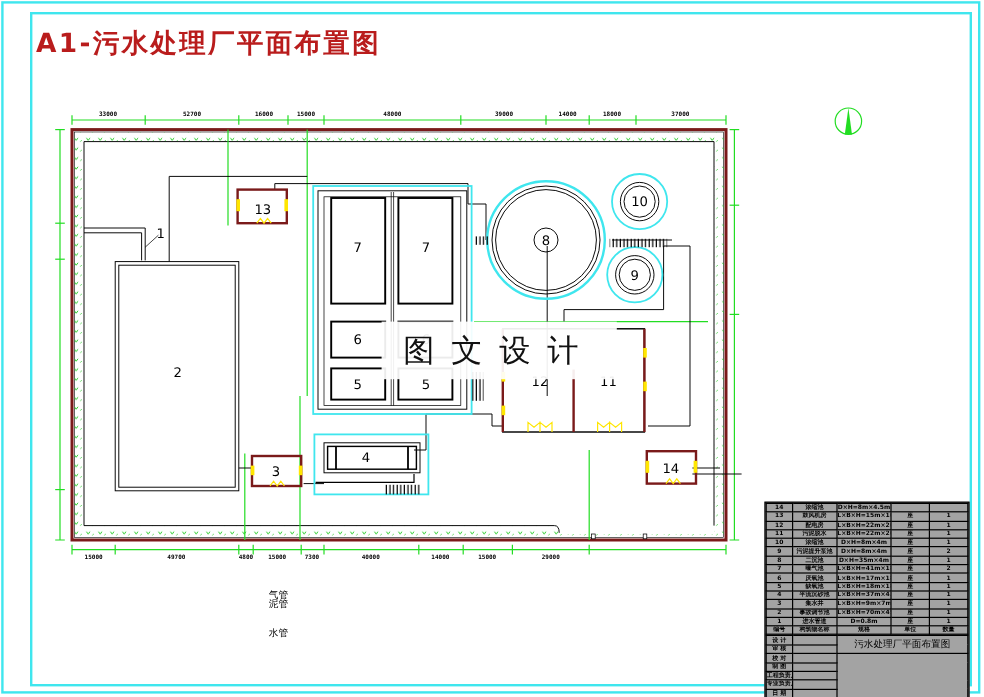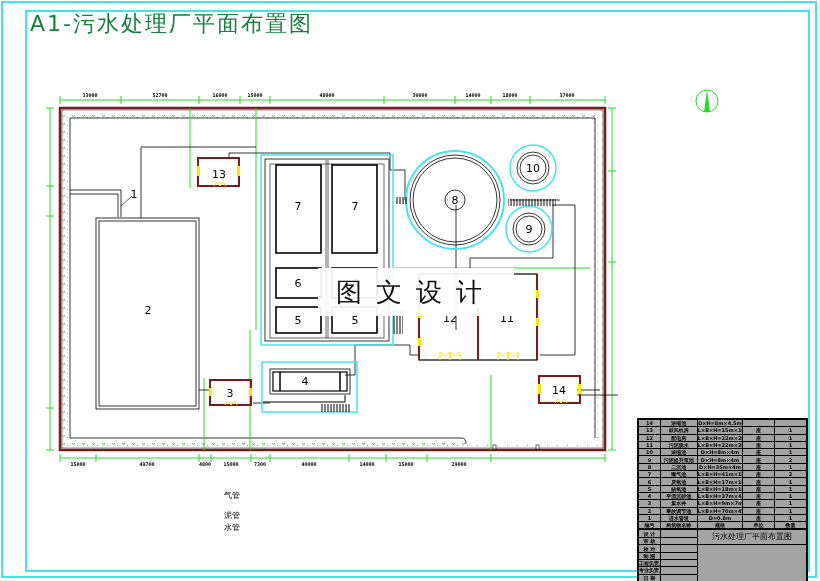--- a/index.html
+++ b/index.html
@@ -1,19 +1,19 @@
 <!DOCTYPE html>
 <html><head>
 <meta charset="utf-8">
 <style>
   html, body { margin: 0; padding: 0; background: #ffffff; }
   body { width: 820px; height: 581px; position: relative; overflow: hidden; font-family: "DejaVu Sans", sans-serif; }
   .frame-outer { position: absolute; left: 1px; top: 1px; width: 816px; height: 577px; border: 2px solid #3fe6ee; box-sizing: border-box; }
   .frame-inner { position: absolute; left: 25px; top: 10px; width: 785px; height: 562px; border: 2px solid #3fe6ee; box-sizing: border-box; }
-  .title { position: absolute; left: 30px; top: 9px; color: #15803d; font-family: "DejaVu Sans", sans-serif; font-weight: normal; font-size: 22px; letter-spacing: 2px; }
+  .title { position: absolute; left: 30px; top: 21px; color: #b91c1c; font-family: "DejaVu Sans", sans-serif; font-weight: bold; font-size: 22px; letter-spacing: 2px; }
   svg#plan { position: absolute; left: 0; top: 0; }
   .num { font-family: "DejaVu Sans", sans-serif; font-size: 11px; fill: #000; text-anchor: middle; }
   .dim { font-family: "DejaVu Sans Mono", monospace; font-size: 5px; fill: #000; text-anchor: middle; font-weight: bold; }
   .watermark { position: absolute; left: 318px; top: 268px; width: 196px; height: 48px; background: rgba(255,255,255,0.92); display: flex; align-items: center; justify-content: center; font-family: Liberation Sans, sans-serif; font-size: 26px; letter-spacing: 14px; color: #111; }
   .legend { position: absolute; left: 224px; font-size: 8px; font-weight: normal; color: #000; }
   .tbl { position: absolute; left: 637px; top: 418px; width: 171px; height: 194px; border: 1px solid #000; box-sizing: border-box; font-size: 5px; background: #a3a3a3; }
   .tbl table { border-collapse: collapse; width: 100%; table-layout: fixed; }
   .tbl td { border: 1px solid #000; height: 6.3px; padding: 0; text-align: center; line-height: 6px; overflow: hidden; white-space: nowrap; font-size: 5px; font-weight: bold; }
   .tbl .big { font-size: 8px; font-weight: normal; height: 14px; }
 </style>
@@ -243,21 +243,21 @@
     <rect x="538" y="384" width="3" height="10" fill="#ffe600"></rect>
     <rect x="578" y="384" width="3" height="10" fill="#ffe600"></rect>
     <path d="M555 403 l3 -4 l3 4 l3 -4 l3 4" fill="none" stroke="#ffe600" stroke-width="1"></path>
     <text class="num" x="559" y="394">14</text>
   </g>
 </svg>
 
 <div class="watermark">图文设计</div>
 
 <div class="legend" style="top:490px">气管</div>
-<div class="legend" style="top:510px">泥管</div>
+<div class="legend" style="top:498px">泥管</div>
 <div class="legend" style="top:522px">水管</div>
 
 <div class="tbl">
   <table>
     <colgroup>
         <col style="width:13%">
         <col style="width:22%">
         <col style="width:27%">
         <col style="width:19%">
         <col style="width:19%">

